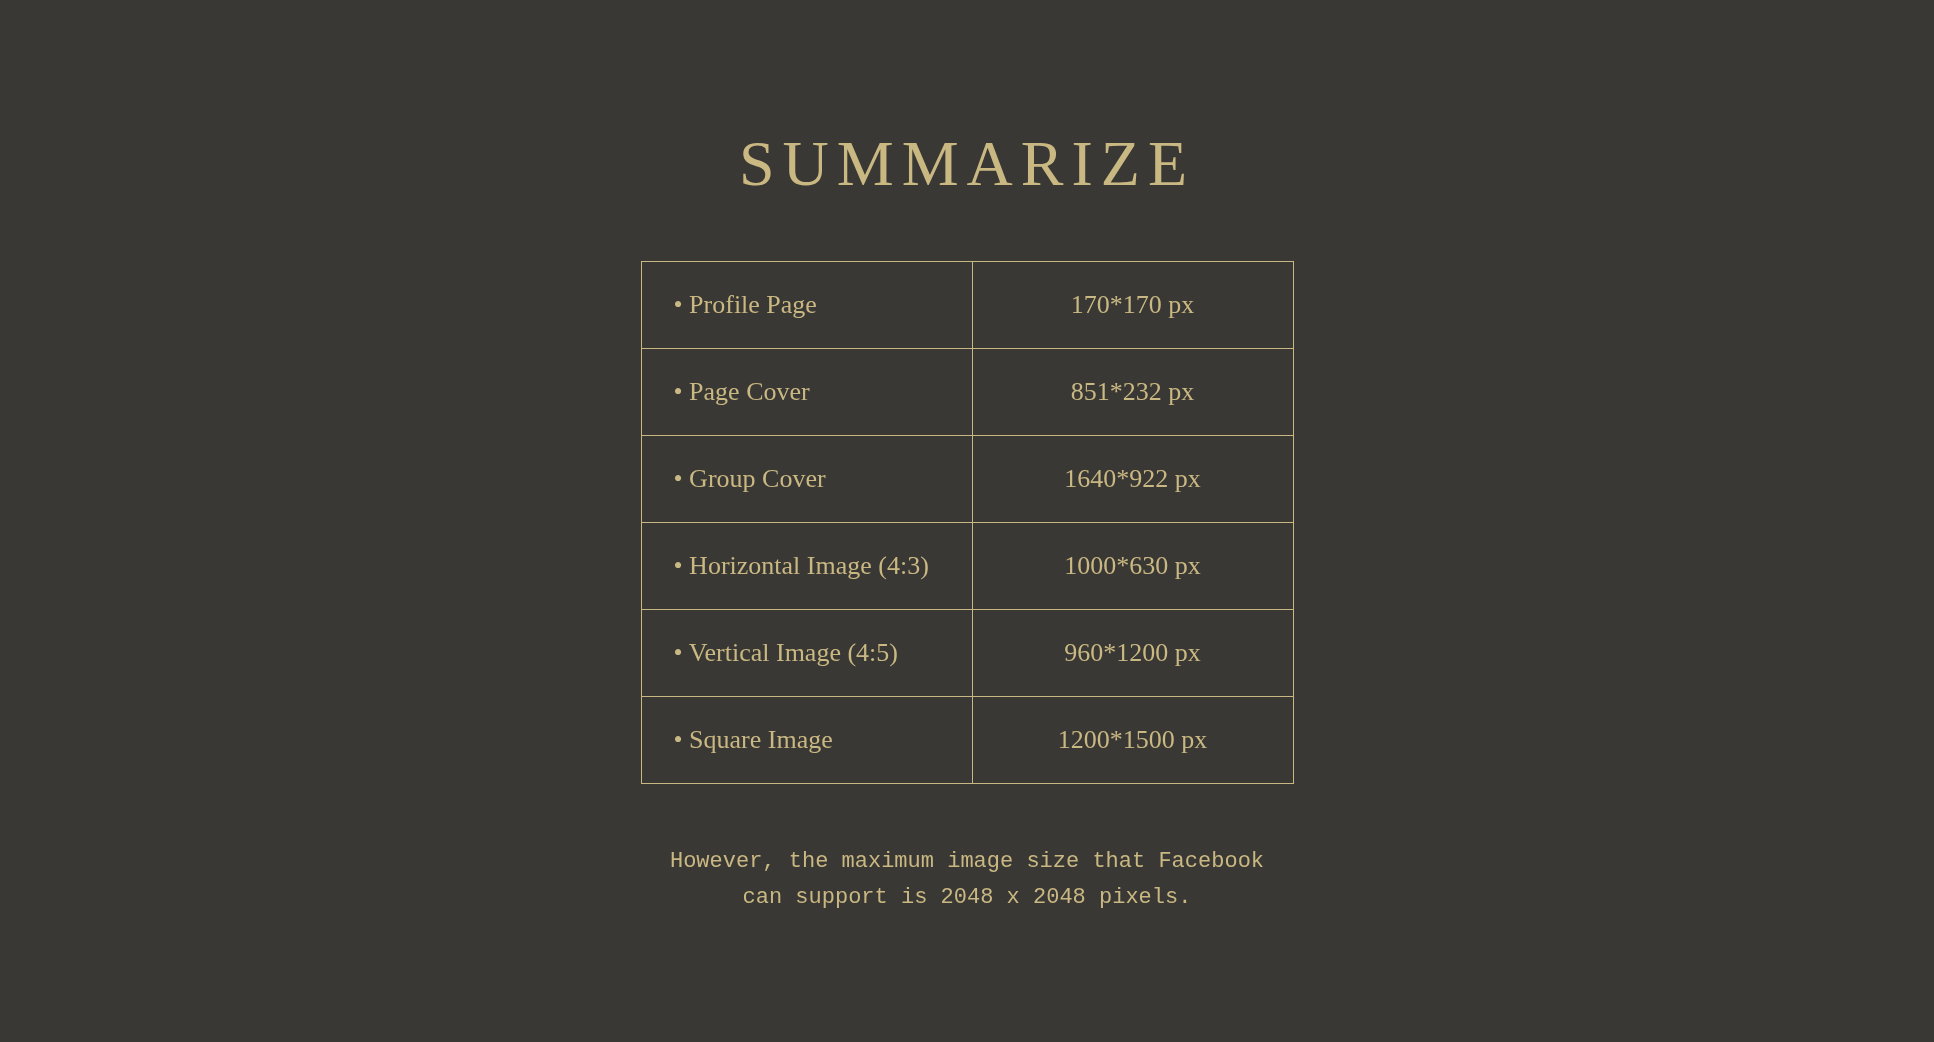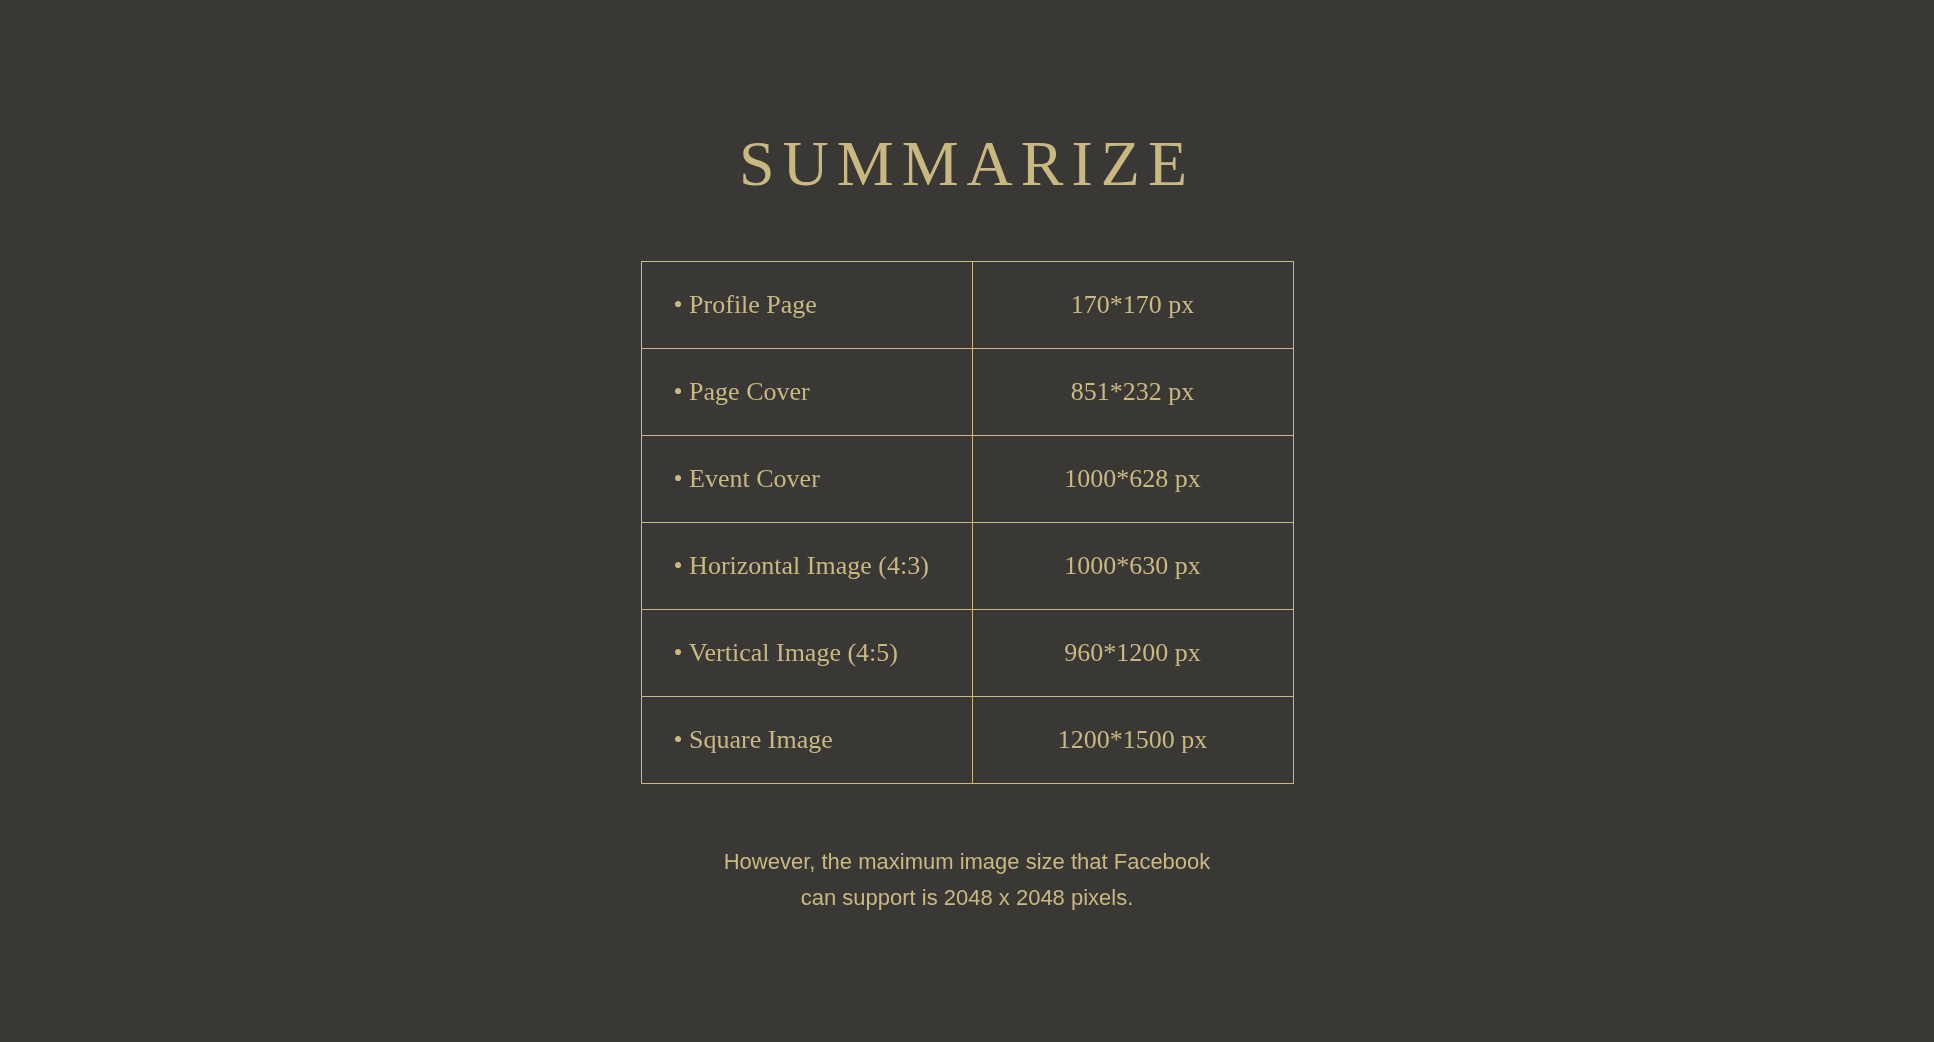--- a/index.html
+++ b/index.html
@@ -74,21 +74,21 @@
       display: flex;
       align-items: center;
       justify-content: center;
     }
 
     .footnote {
       margin-top: 60px;
       text-align: center;
       font-size: 22px;
       color: #c9b882;
-      font-family: Liberation Sans, sans-serif;
+      font-family: Liberation Mono, monospace;
       line-height: 1.6;
       max-width: 600px;
     }
   </style>
 </head>
 <body>
 
 <div class="page-wrapper">
 
   <h1 class="title">SUMMARIZE</h1>
@@ -96,22 +96,22 @@
   <div class="table-container" id="table-container">
   <div class="table-row">
         <div class="cell-label">• Profile Page</div>
         <div class="cell-value">170*170 px</div>
       </div>
       <div class="table-row">
         <div class="cell-label">• Page Cover</div>
         <div class="cell-value">851*232 px</div>
       </div>
       <div class="table-row">
-        <div class="cell-label">• Event Cover</div>
-        <div class="cell-value">1000*628 px</div>
+        <div class="cell-label">• Group Cover</div>
+        <div class="cell-value">1640*922 px</div>
       </div>
       <div class="table-row">
         <div class="cell-label">• Horizontal Image (4:3)</div>
         <div class="cell-value">1000*630 px</div>
       </div>
       <div class="table-row">
         <div class="cell-label">• Vertical Image (4:5)</div>
         <div class="cell-value">960*1200 px</div>
       </div>
       <div class="table-row">

